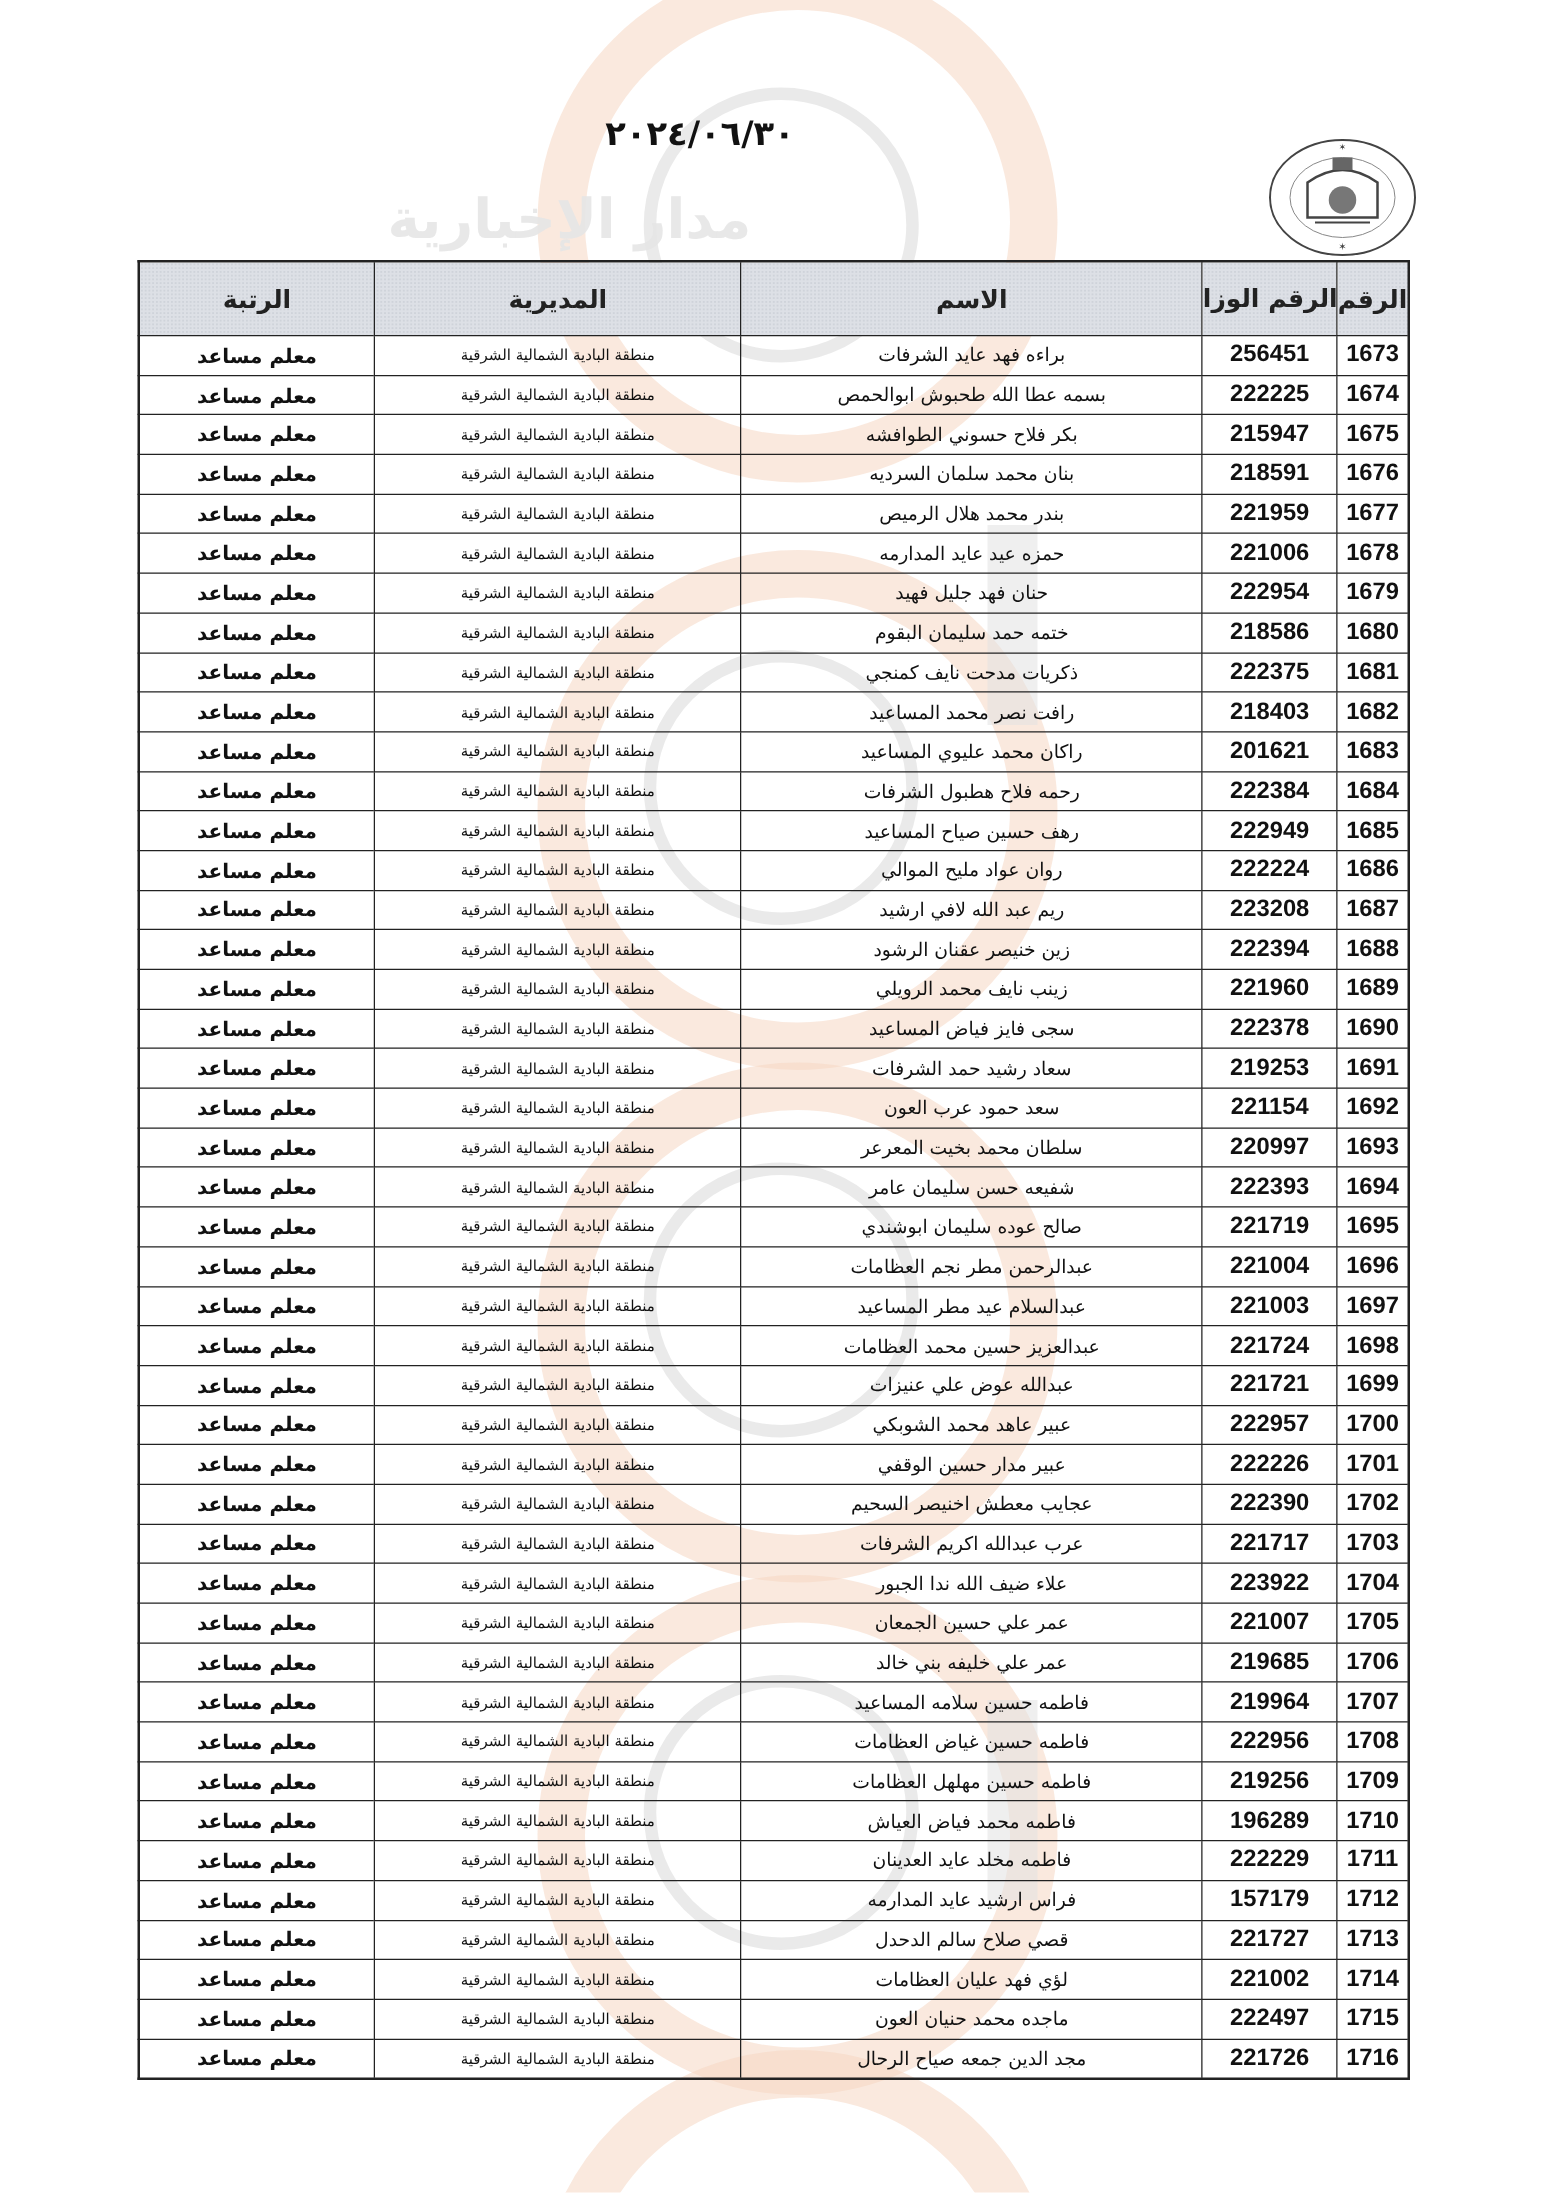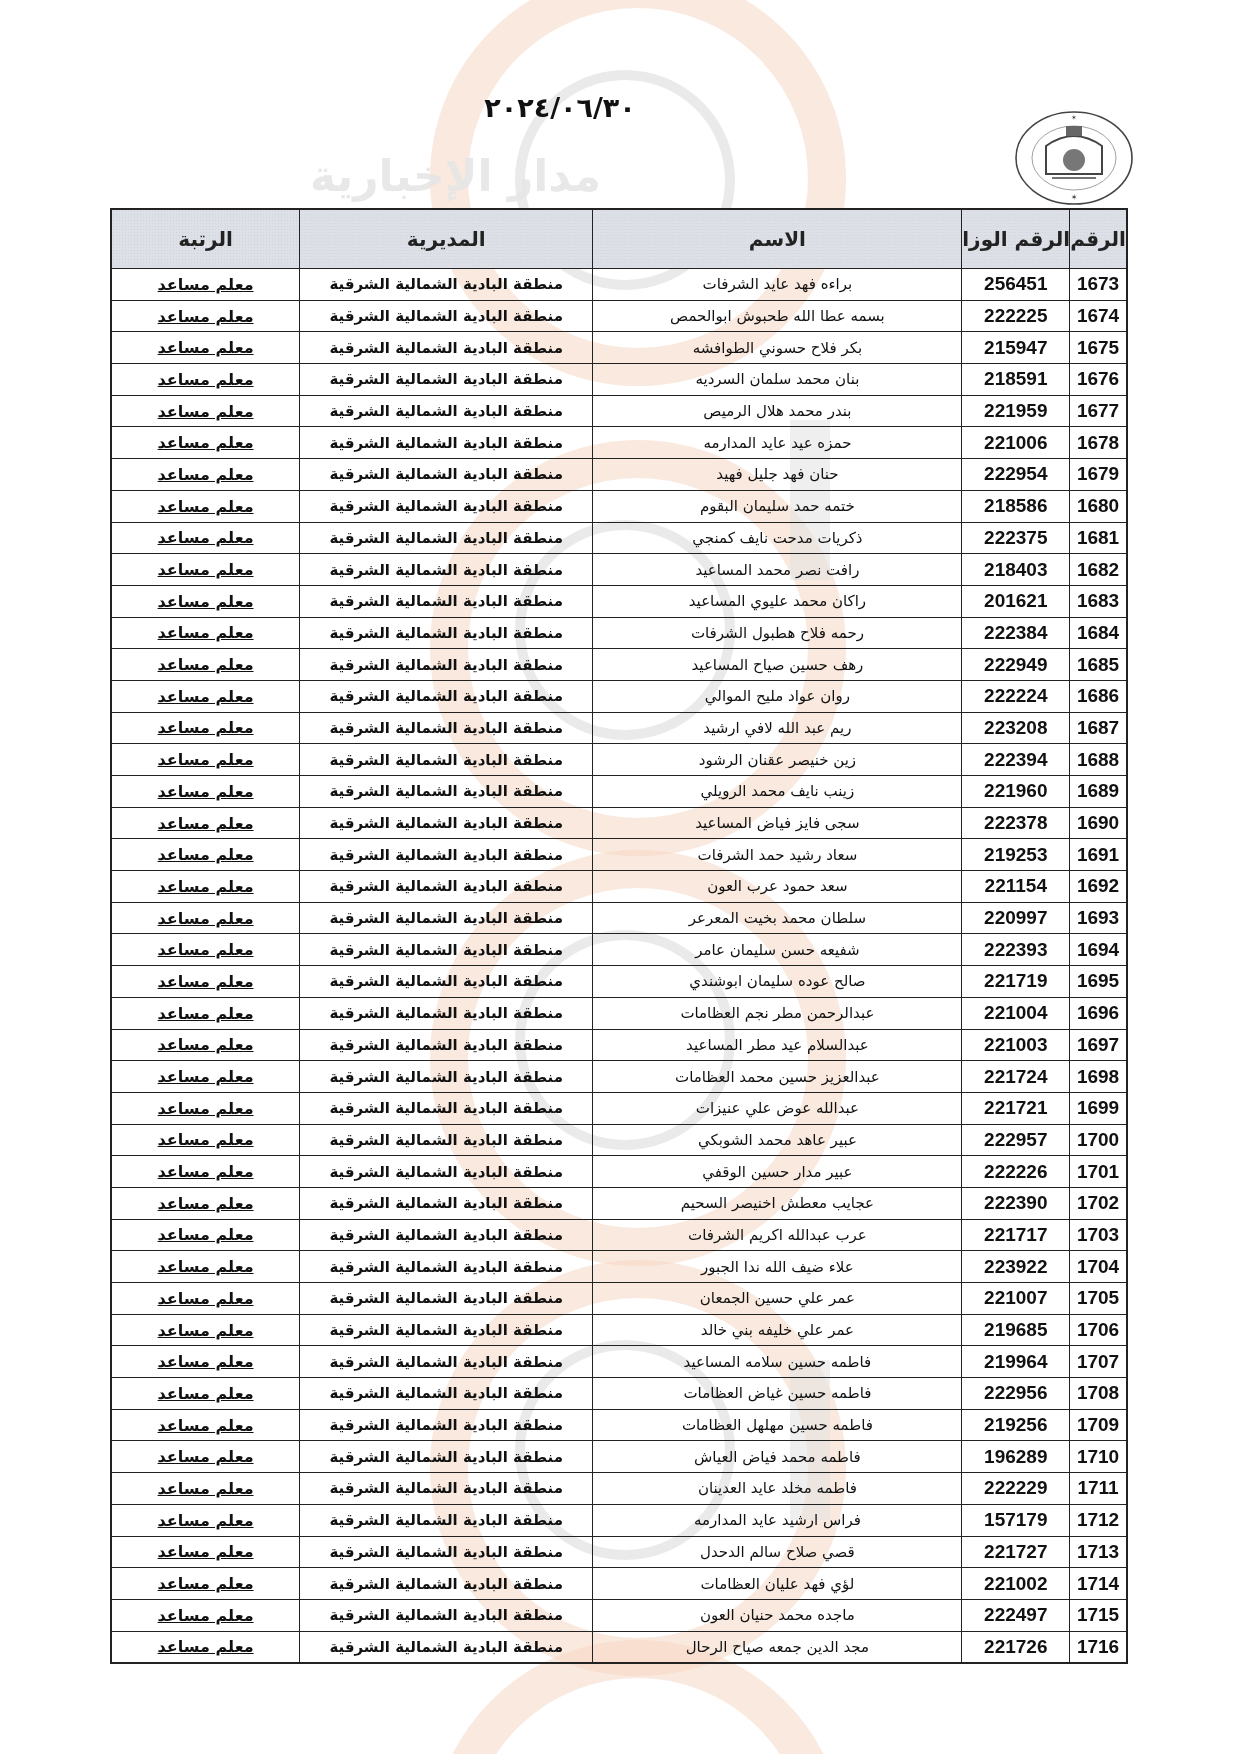--- a/index.html
+++ b/index.html
@@ -39,22 +39,22 @@
     th, td {
       border: 1.6px solid #222; text-align: center; padding: 0; overflow: hidden; white-space: nowrap;
     }
     th {
       height: 58px; background: #dde0e6; font-weight: bold; font-size: 20px; color: #222;
       background-image: radial-gradient(#cfd3da 1px, transparent 1px); background-size: 3px 3px;
     }
     td { height: 30.7px; font-size: 17px; background: transparent; }
     td.num { font-family: "Liberation Sans", sans-serif; font-weight: bold; font-size: 19px; }
     td.name { font-size: 15px; }
-    td.dir { font-size: 15px; font-weight: bold; }
-    td.rank { font-size: 16px; font-weight: bold; text-decoration: underline; }
+    td.dir { font-size: 12px; font-weight: normal; }
+    td.rank { font-size: 16px; font-weight: bold; }
   </style>
 </head>
 <body>
 
 <div class="wm wm-ring" style="left:430px; top:-30px; width:340px; height:340px;"></div>
 <div class="wm wm-clock" style="left:515px; top:70px; width:200px; height:200px;"></div>
 <div class="wm wm-ring" style="left:430px; top:440px; width:340px; height:340px;"></div>
 <div class="wm wm-clock" style="left:515px; top:520px; width:200px; height:200px;"></div>
 <div class="wm wm-ring" style="left:430px; top:850px; width:340px; height:340px;"></div>
 <div class="wm wm-clock" style="left:515px; top:930px; width:200px; height:200px;"></div>

